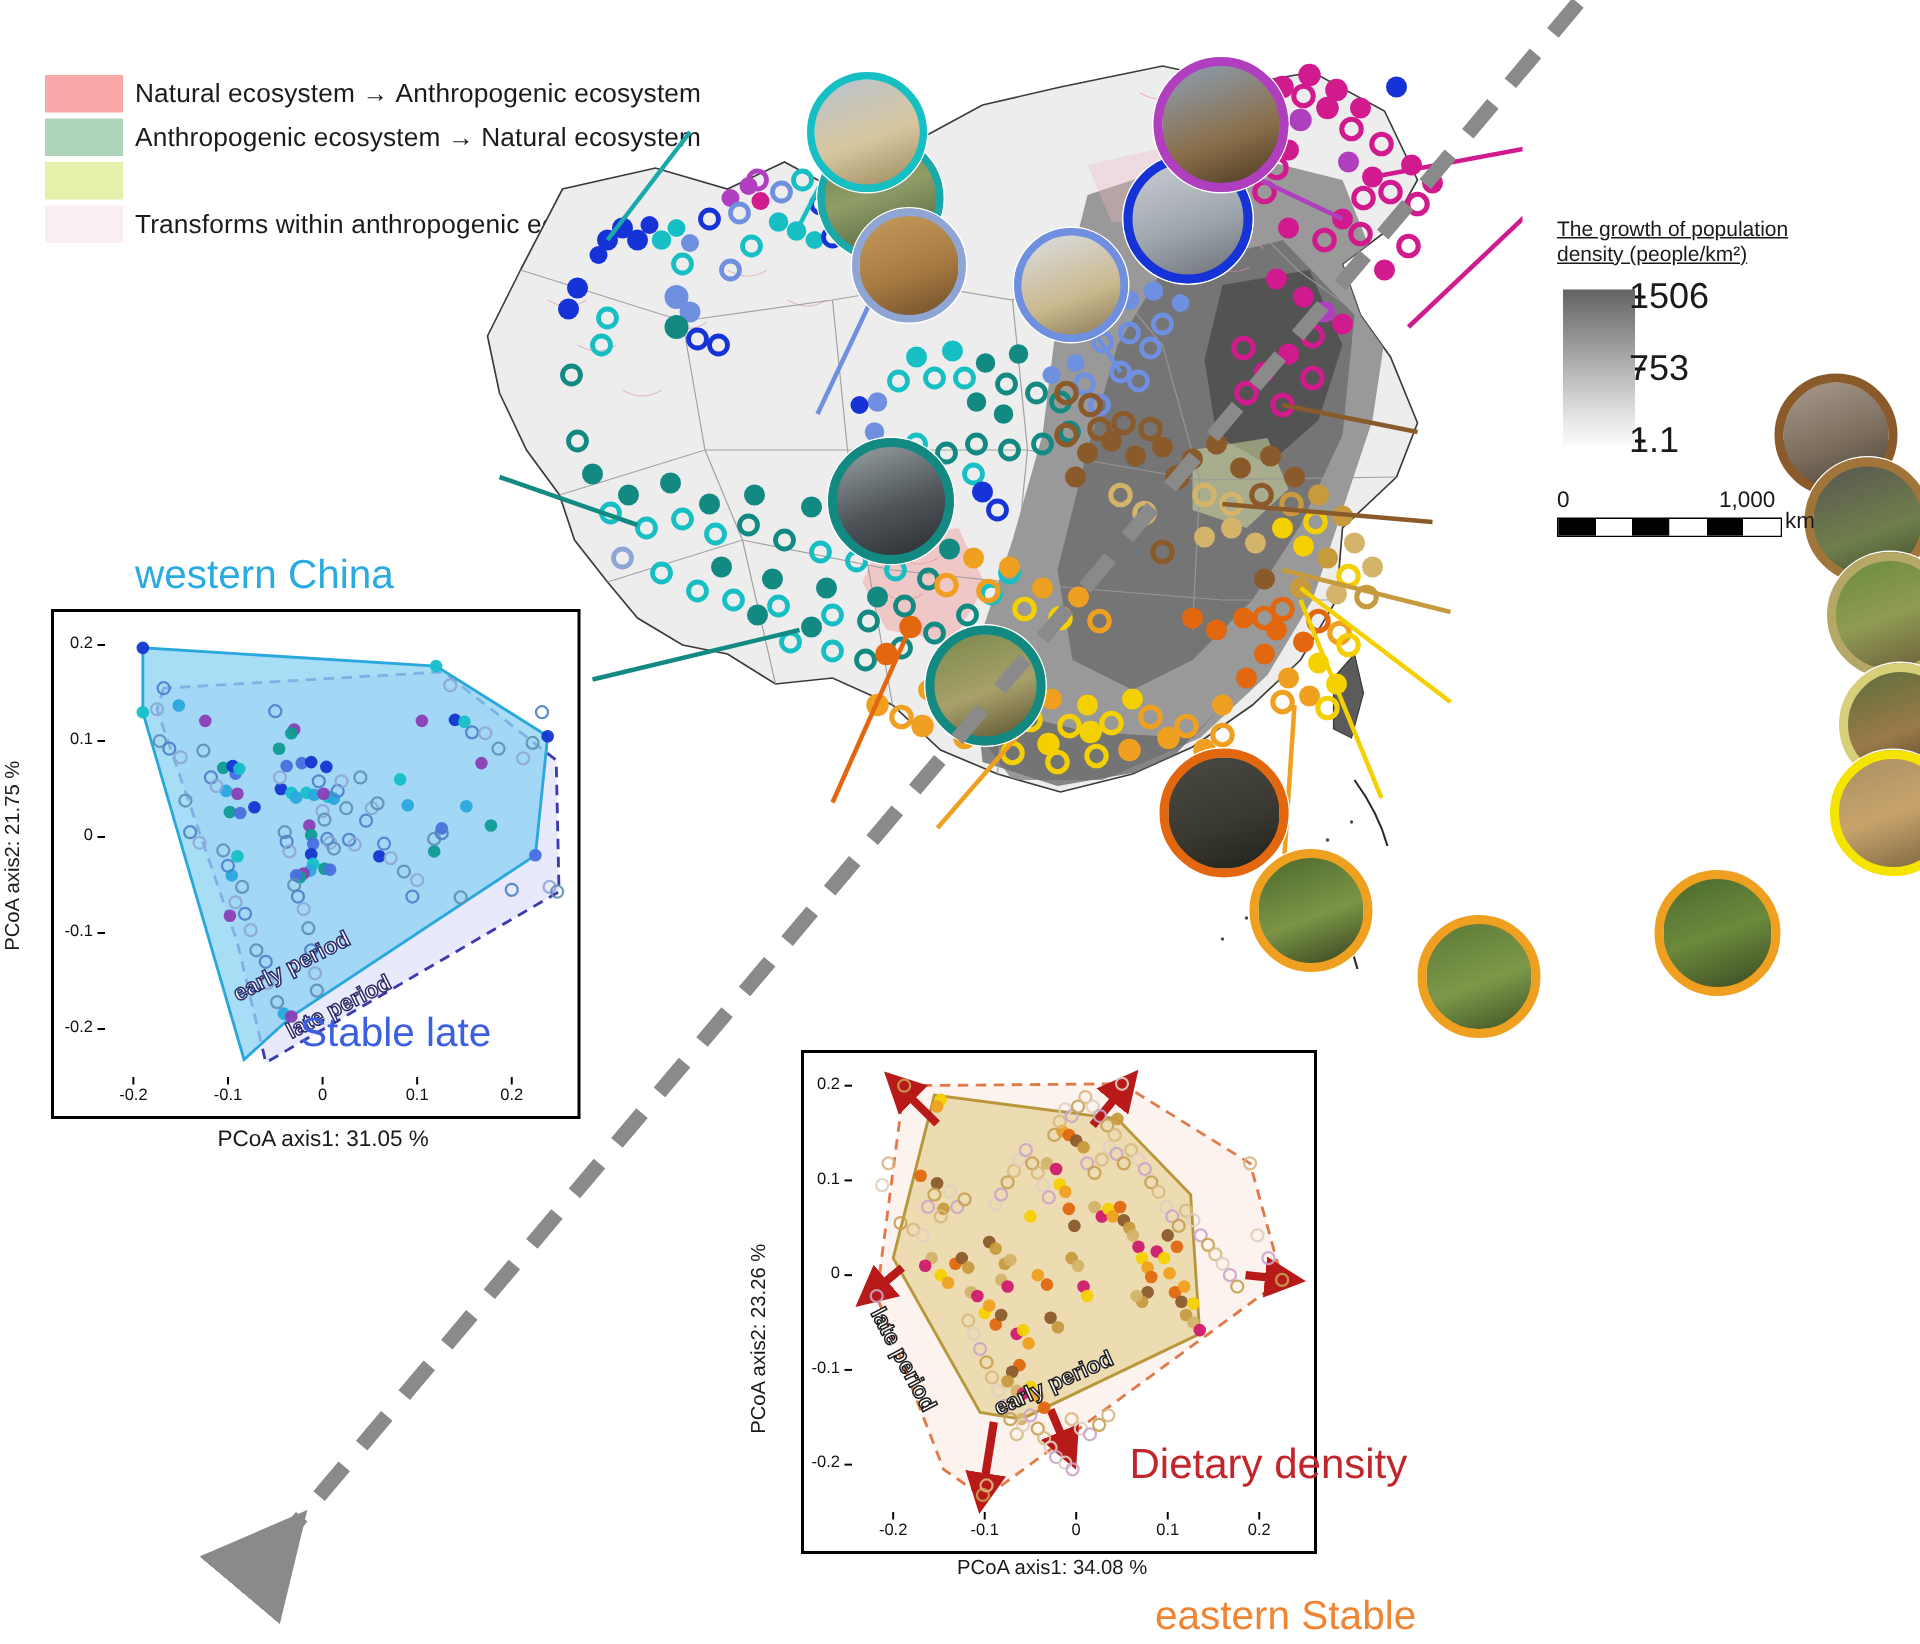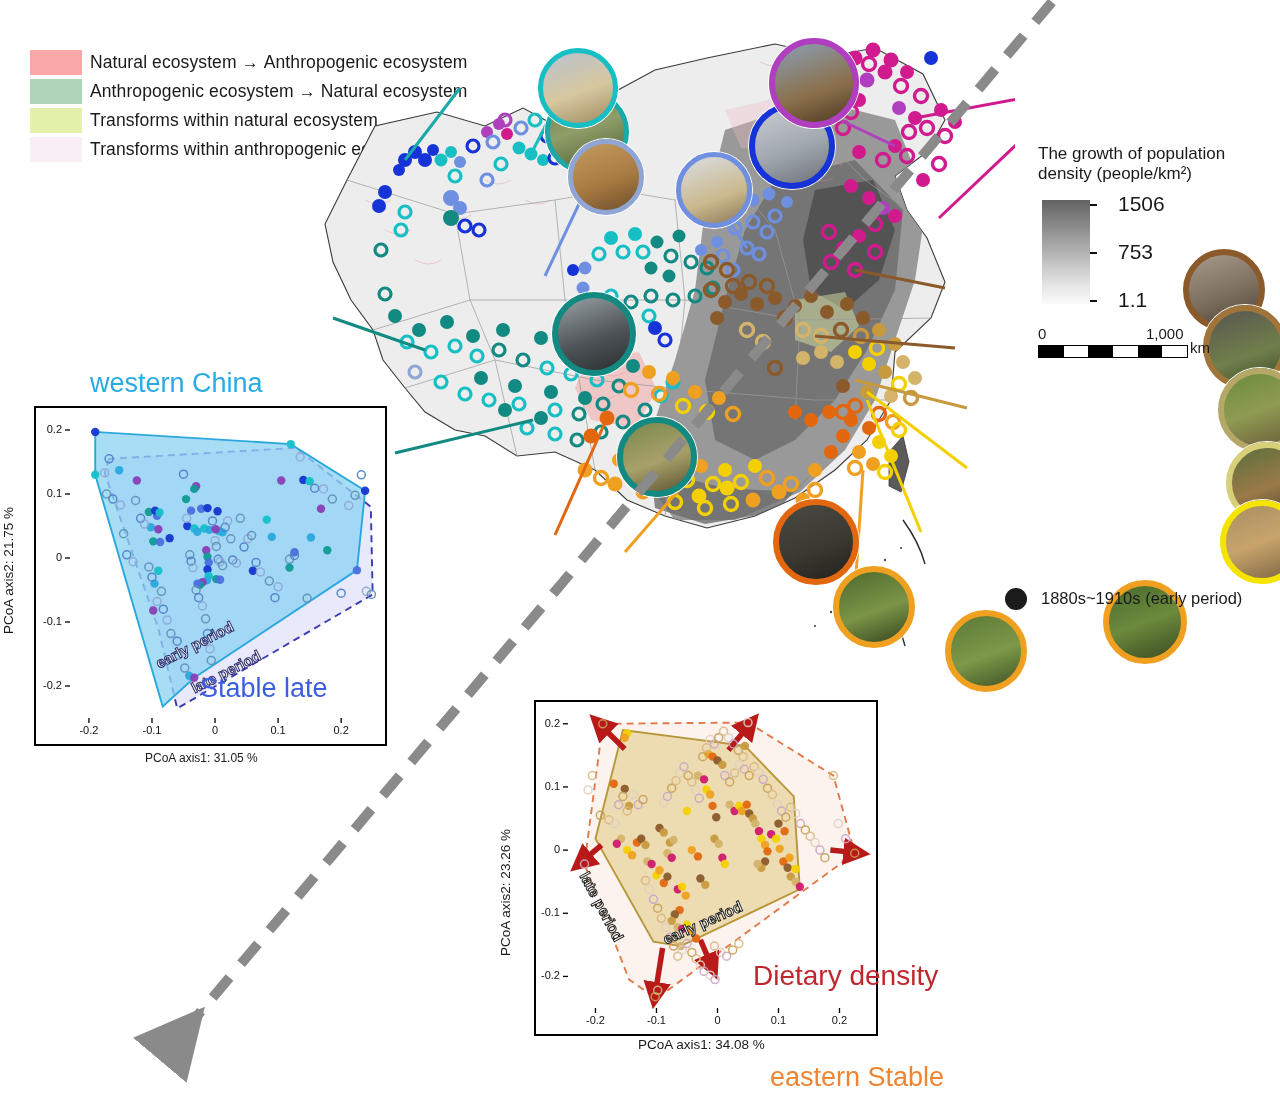--- a/index.html
+++ b/index.html
@@ -13,26 +13,26 @@
   .eco-sw{width:52px;height:25px;flex:0 0 52px;}
   .eco-txt{margin-left:8px;font-size:17.5px;white-space:nowrap;letter-spacing:.1px;}
   .arrw{display:inline-block;padding:0 5px;font-size:17px;font-weight:bold;}
 
   
   #map-wrap{left:255px;top:0px;width:760px;height:680px;}
   #map-svg{position:absolute;left:0;top:0;}
 
   
   #dens{left:1038px;top:144px;width:240px;}
-  #dens .t{font-size:17px;line-height:1.18;}
+  #dens .t{font-size:14px;line-height:1.18;text-decoration:underline;}
   #dens-bar-wrap{position:relative;margin-top:16px;height:110px;}
   #dens-bar{position:absolute;left:4px;top:0;width:48px;height:104px;
             background:linear-gradient(to bottom,#636363 0%,#8f8f8f 28%,#c2c2c2 60%,#e9e9e9 85%,#fafafa 100%);}
   .dens-tick{position:absolute;left:52px;width:7px;height:1.6px;background:#111;}
-  .dens-lab{position:absolute;left:80px;font-size:21px;line-height:1;}
+  .dens-lab{position:absolute;left:48px;font-size:24px;line-height:1;}
 
   
   #scale{left:1038px;top:325px;width:200px;}
   #scale .nums{position:relative;height:20px;font-size:15px;}
   #scale .n0{position:absolute;left:0;top:0;}
   #scale .n1{position:absolute;left:108px;top:0;}
   #sbar{position:relative;width:148px;height:11px;border:1px solid #000;display:flex;}
   #sbar i{display:block;height:100%;flex:1;}
   #sbar i:nth-child(odd){background:#000;}
   #sbar i:nth-child(even){background:#fff;}
@@ -49,21 +49,21 @@
 
   
   .panel{position:absolute;}
   .panel-title{position:absolute;font-weight:normal;white-space:nowrap;}
   .plotbox{position:absolute;border:2.2px solid #000;background:#fff;overflow:hidden;}
   .axlab{position:absolute;font-size:13px;white-space:nowrap;}
 
   #west{left:0px;top:368px;}
   #west-title{left:90px;top:0px;font-size:27px;color:#29abe2;}
   #west-box{left:34px;top:38px;width:349px;height:336px;}
-  #west-x{left:145px;top:383px;font-size:12px;}
+  #west-x{left:145px;top:383px;font-size:15px;}
   #west-y{left:-55px;top:195px;font-size:13.5px;transform:rotate(-90deg);}
   #west-stable{left:200px;top:305px;font-size:27px;color:#3b5fe0;z-index:9;}
 
   #east{left:490px;top:700px;}
   #east-box{left:44px;top:0px;width:340px;height:332px;}
   #east-x{left:148px;top:337px;font-size:13.5px;}
   #east-y{left:-48px;top:185px;font-size:13.5px;transform:rotate(-90deg);}
   #east-diet{left:263px;top:260px;font-size:28px;color:#c0272d;z-index:9;}
   #east-title{left:280px;top:362px;font-size:27px;color:#ef8432;}
 
@@ -83,21 +83,20 @@
     </span>
   </div>
   <div class="eco-row">
     <span class="eco-sw" style="background:#aed4ba"></span>
     <span class="eco-txt">
       <span>Anthropogenic ecosystem</span><span class="arrw">→</span><span>Natural ecosystem</span>
     </span>
   </div>
   <div class="eco-row">
     <span class="eco-sw" style="background:#e4f1ab"></span>
-    <span class="eco-txt">Transforms within natural ecosystem</span>
   </div>
   <div class="eco-row">
     <span class="eco-sw" style="background:#faeef5"></span>
     <span class="eco-txt">Transforms within anthropogenic ecosystem</span>
   </div>
 </div>
 
 <div class="abs" id="map-wrap">
 <svg id="map-svg" width="760" height="680" viewBox="0 0 760 680" xmlns="http://www.w3.org/2000/svg">
   <defs>
@@ -540,24 +539,20 @@
       <i></i>
       <i></i>
       <i></i>
       <i></i>
       <i></i>
     </div>
   <span class="km">km</span>
 </div>
 
 <div class="abs" id="periods">
-  <div class="p-row">
-    <span class="p-mark p-filled"></span>
-    <span class="p-txt">1880s~1910s (early period)</span>
-  </div>
 </div>
 
 <div class="panel" id="west">
   <div class="panel-title" id="west-title">western China</div>
   <div class="plotbox" id="west-box">
     <svg width="349" height="336" id="west-svg">
         <polygon points="73.09795918367347,50.799999999999955 68.68367346938777,64.88 122.28571428571429,220.39999999999998 141.20408163265307,300.4 336.6938775510204,186.48 334.80204081632655,98.79999999999998 259.75918367346935,39.91999999999996" fill="#e3e3fb" fill-opacity="0.78" stroke="#3b3bb0" stroke-width="1.9" stroke-dasharray="7 5"></polygon>
         <polygon points="59.22448979591837,23.91999999999996 59.22448979591837,66.79999999999998 126.70000000000002,298.48 158.23061224489797,269.68 320.92857142857144,162.16 329.1265306122449,82.80000000000001 254.71428571428572,36.079999999999984" fill="#8ed3f2" fill-opacity="0.78" stroke="#2aa8dd" stroke-width="1.9"></polygon>
         <circle cx="59.22448979591837" cy="23.91999999999996" r="4.2" fill="#1436d0" fill-opacity="0.95"></circle>
         <circle cx="59.22448979591837" cy="66.79999999999998" r="4.2" fill="#15c0c8" fill-opacity="0.95"></circle>

